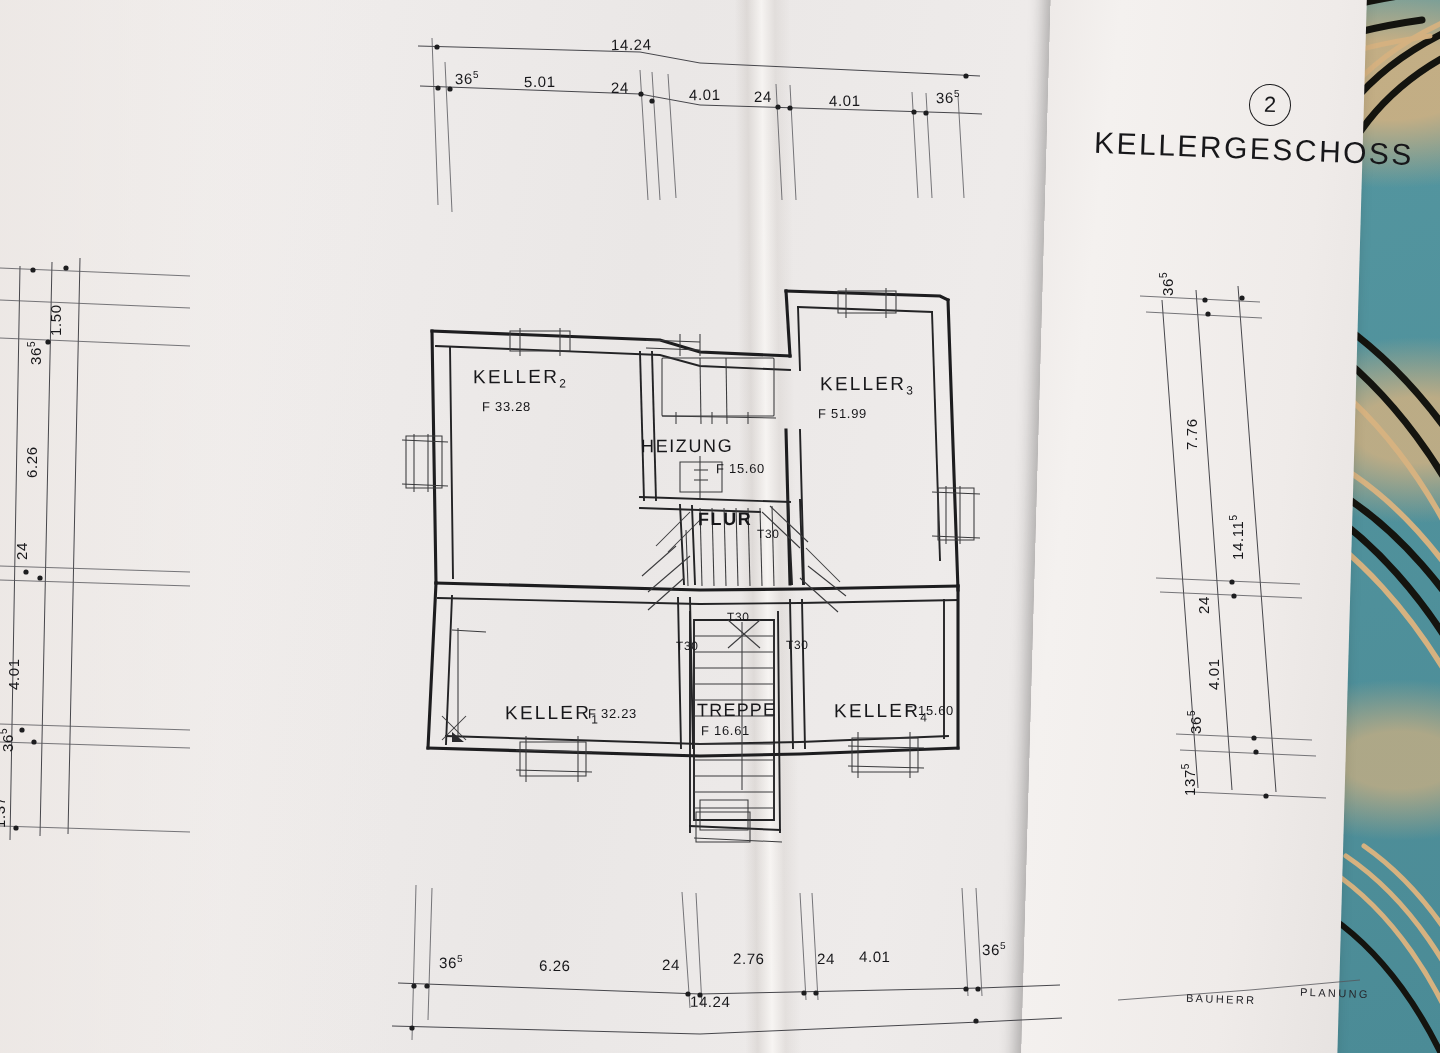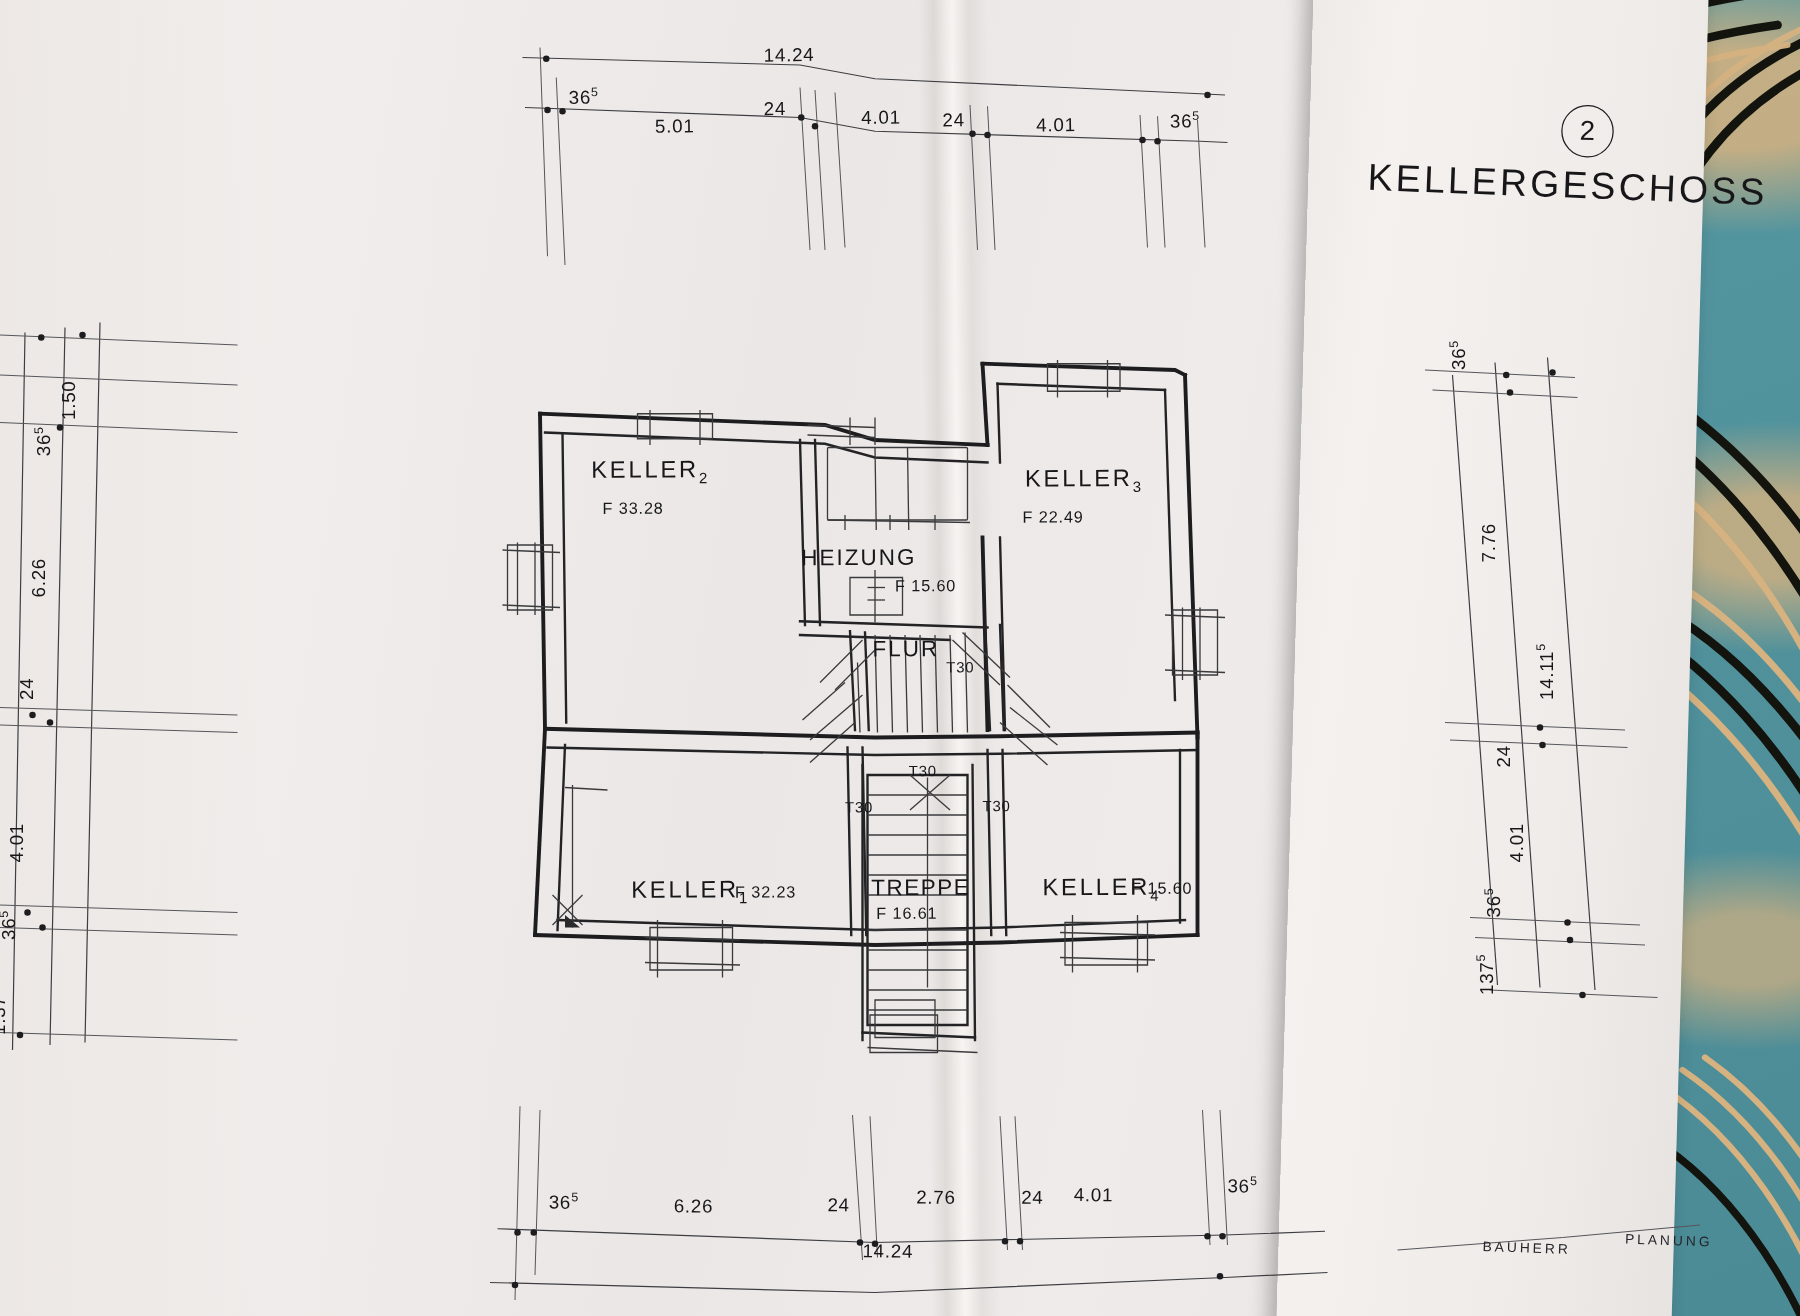--- a/index.html
+++ b/index.html
@@ -436,26 +436,26 @@
   <div class="t footlbl" style="left:1300px;top:987px;transform:rotate(2deg);">PLANUNG</div>
 
   <div class="t room" style="left:473px;top:366px;transform:rotate(-0.3deg);">
     <span>KELLER</span><sub>2</sub>
   </div>
   <div class="t area" style="left:482px;top:399px;transform:rotate(-0.3deg);">F  33.28</div>
 
   <div class="t room" style="left:820px;top:373px;transform:rotate(-0.3deg);">
     <span>KELLER</span><sub>3</sub>
   </div>
-  <div class="t area" style="left:818px;top:406px;transform:rotate(-0.3deg);">F 22.49</div>
+  <div class="t area" style="left:818px;top:406px;transform:rotate(-0.3deg);">F 51.99</div>
 
   <div class="t room" style="left:641px;top:436px;font-size:18px;letter-spacing:1.6px;transform:rotate(-0.3deg);">HEIZUNG</div>
   <div class="t area" style="left:716px;top:461px;transform:rotate(-0.3deg);">F 15.60</div>
 
-  <div class="t room" style="left:698px;top:509px;font-size:18px;letter-spacing:1.6px;transform:rotate(-0.3deg);">FLUR</div>
+  <div class="t room" style="left:698px;top:509px;font-size:18px;letter-spacing:1.6px;transform:rotate(-0.3deg);font-weight:bold;">FLUR</div>
 
   <div class="t room" style="left:505px;top:702px;transform:rotate(-0.3deg);">
     <span>KELLER</span><sub>1</sub>
   </div>
   <div class="t area" style="left:588px;top:706px;transform:rotate(-0.3deg);">F 32.23</div>
 
   <div class="t room" style="left:697px;top:700px;font-size:18px;letter-spacing:1.2px;transform:rotate(-0.3deg);">TREPPE</div>
   <div class="t area" style="left:701px;top:723px;transform:rotate(-0.3deg);">F 16.61</div>
 
   <div class="t room" style="left:834px;top:700px;transform:rotate(-0.3deg);">
@@ -467,21 +467,21 @@
   <div class="t door" style="left:727px;top:569px;transform:rotate(-0.3deg);">T30</div>
   <div class="t door" style="left:676px;top:598px;transform:rotate(-0.3deg);">T30</div>
   <div class="t door" style="left:786px;top:597px;transform:rotate(-0.3deg);">T30</div>
 
   <div class="t dim" style="left:611px;top:36px;transform:rotate(-1deg);">
     <span>14.24</span>
   </div>
   <div class="t dim" style="left:455px;top:69px;transform:rotate(-0.8deg);">
     <span>36</span><sup>5</sup>
   </div>
-  <div class="t dim" style="left:524px;top:73px;transform:rotate(-0.8deg);margin-top:20px;">
+  <div class="t dim" style="left:524px;top:73px;transform:rotate(-0.8deg);">
     <span>5.01</span>
   </div>
   <div class="t dim" style="left:611px;top:79px;transform:rotate(-0.8deg);">
     <span>24</span>
   </div>
   <div class="t dim" style="left:689px;top:86px;transform:rotate(-0.8deg);">
     <span>4.01</span>
   </div>
   <div class="t dim" style="left:754px;top:88px;transform:rotate(-0.8deg);">
     <span>24</span>

